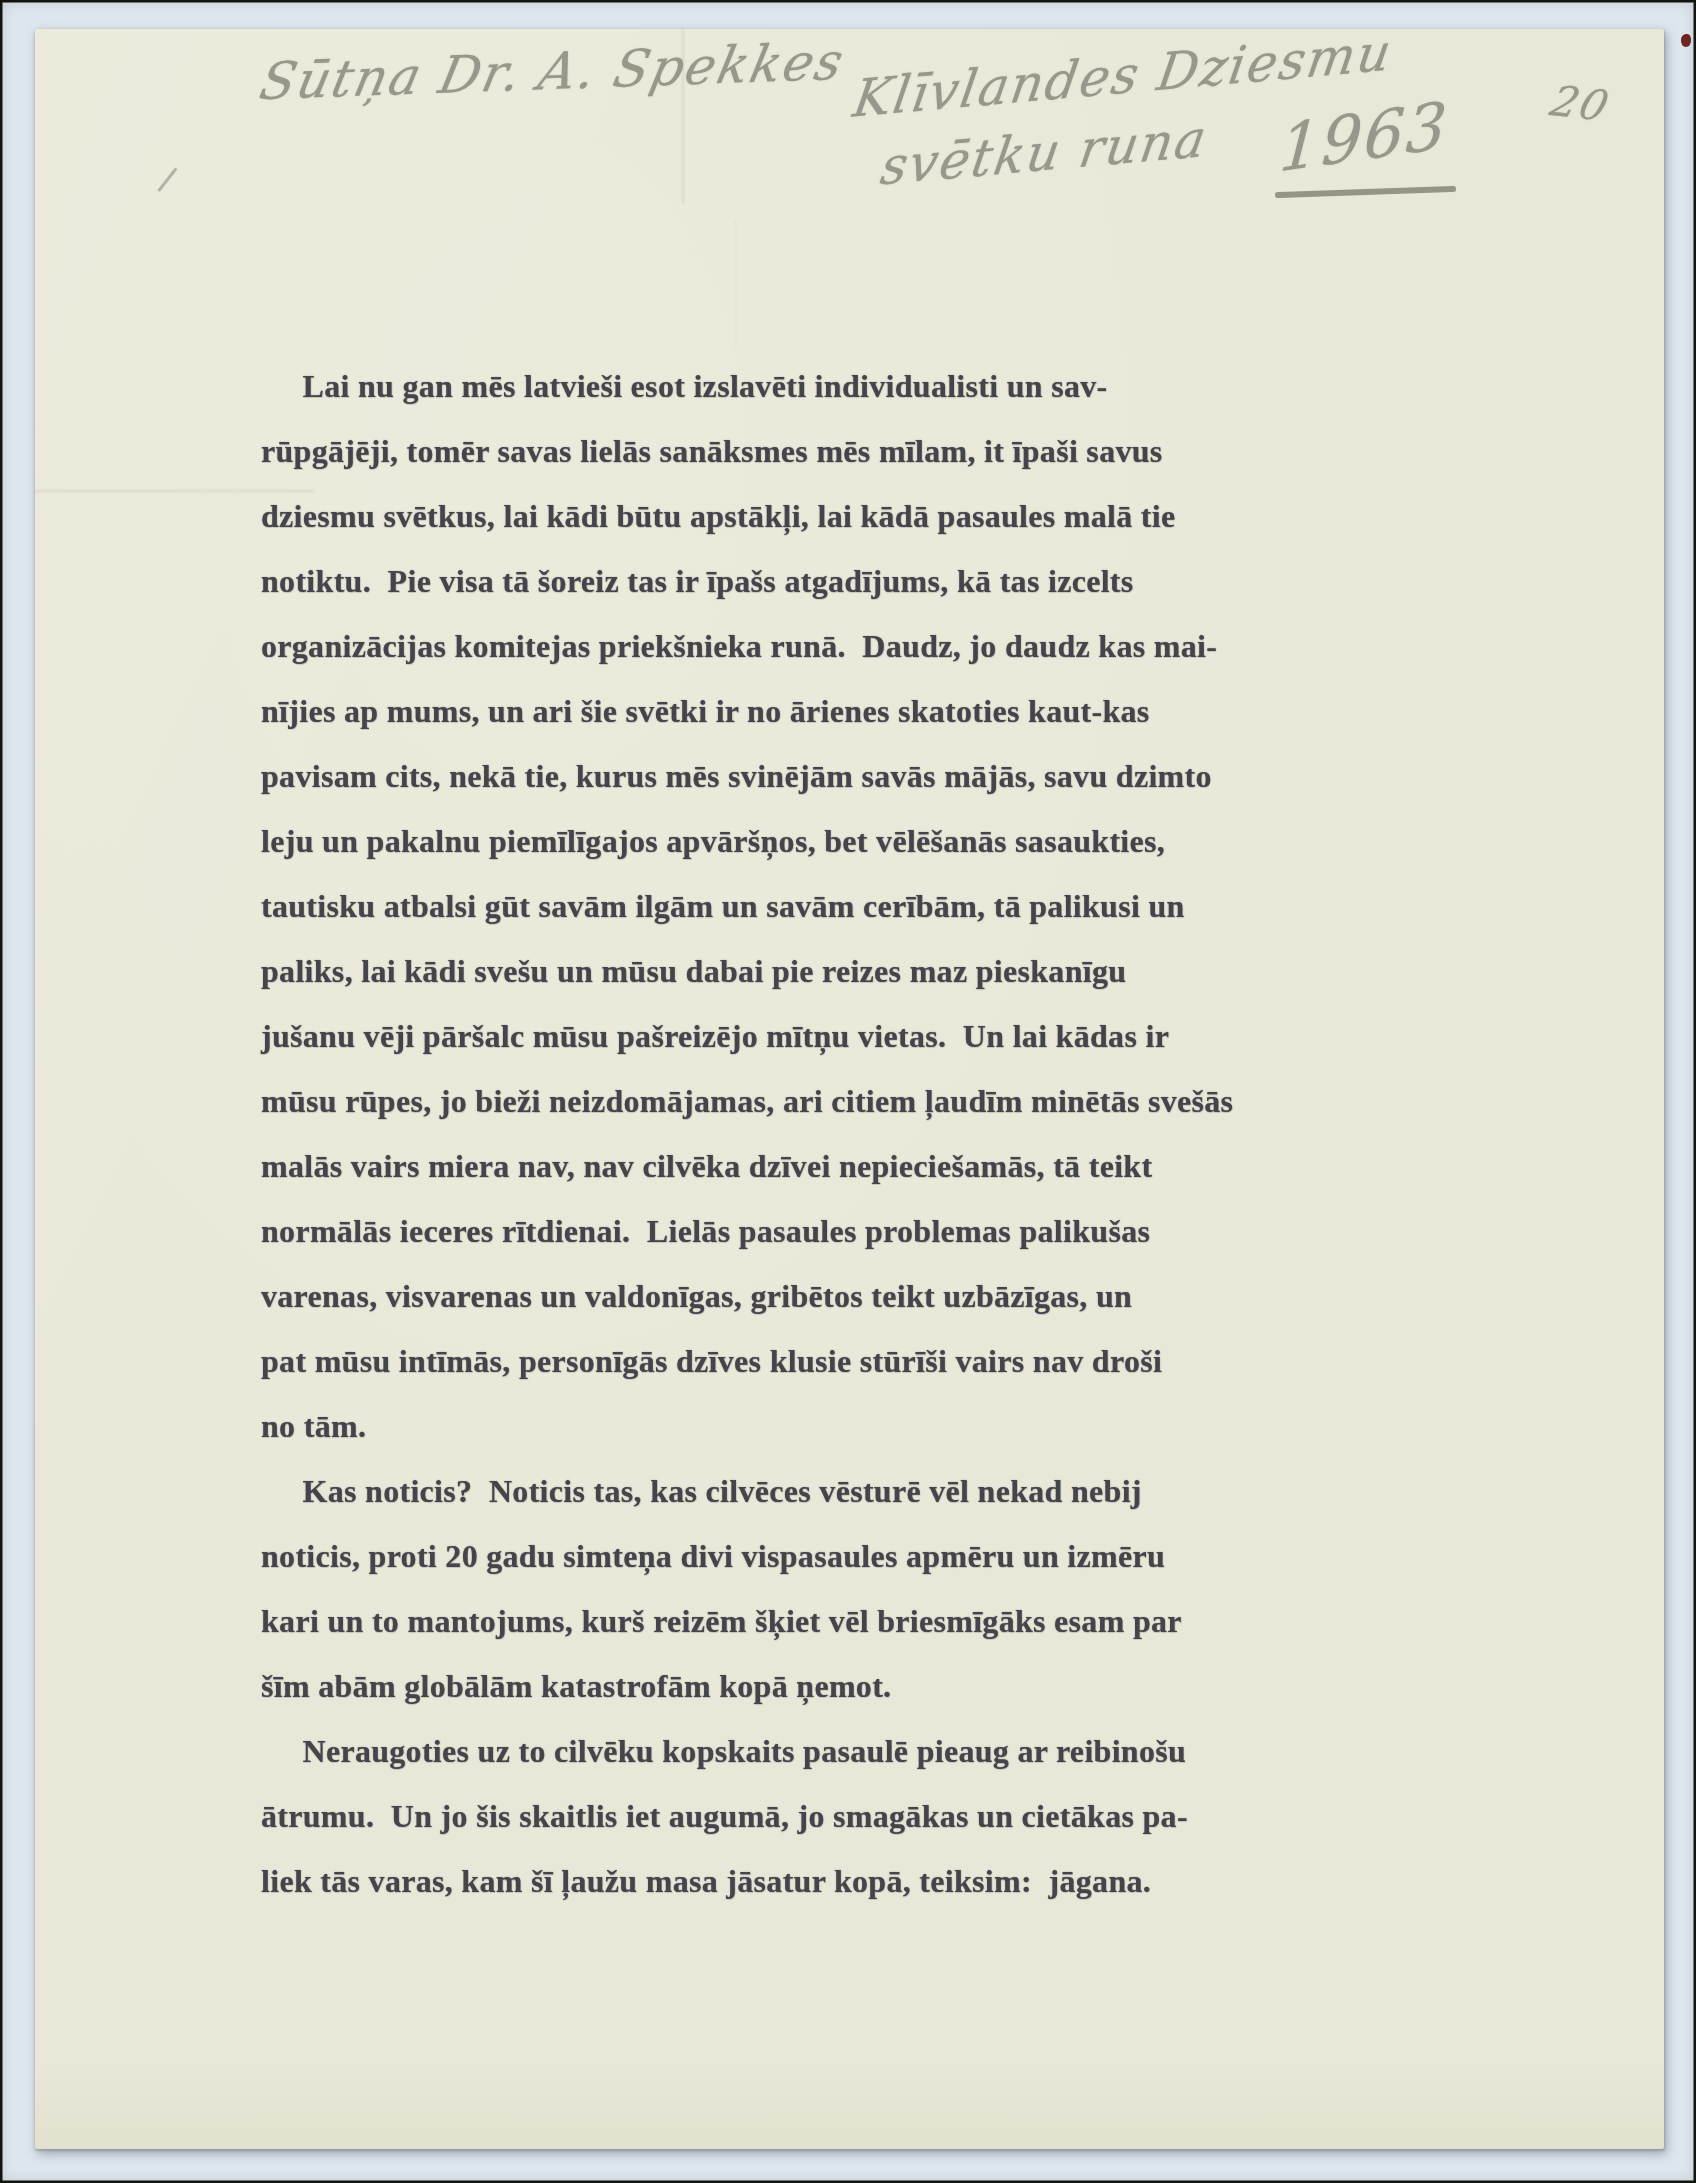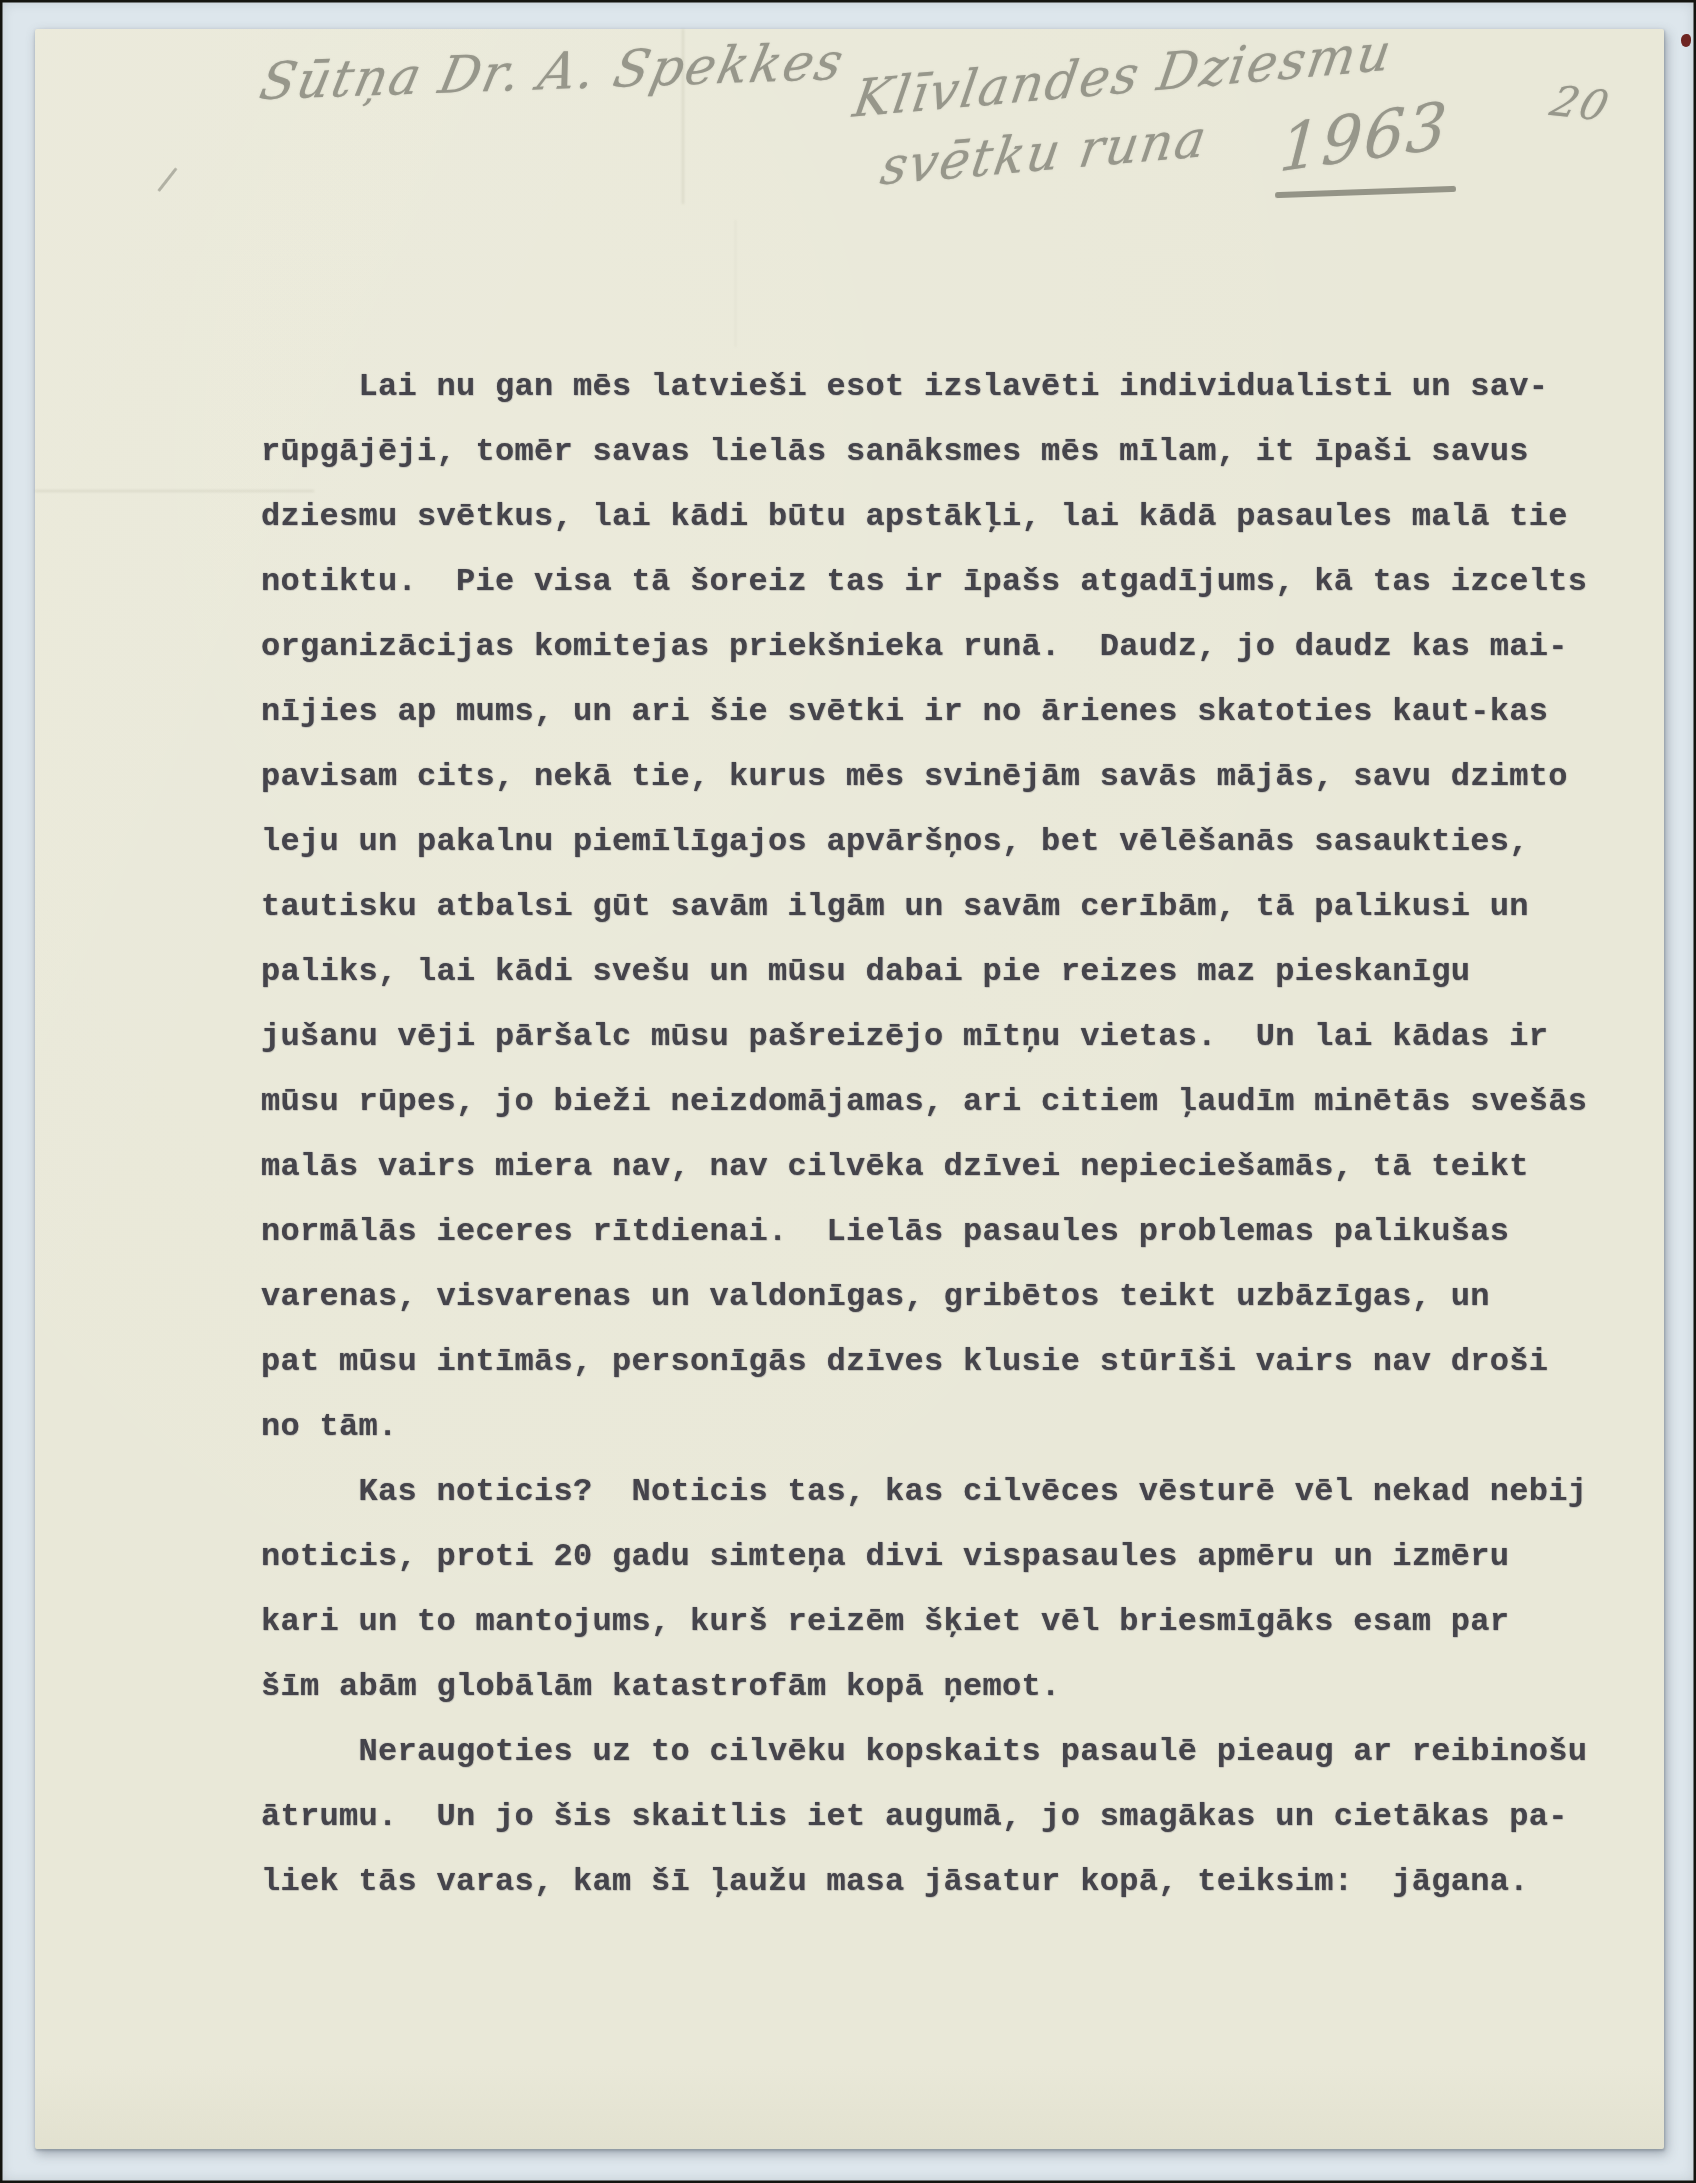--- a/index.html
+++ b/index.html
@@ -22,21 +22,21 @@
       radial-gradient(ellipse at 30% 20%, rgba(255,255,245,.10), rgba(0,0,0,0) 60%);
     box-shadow:2.5px 4.4px 10.2px rgba(90,100,112,.45), 0.6px 1.3px 2.5px rgba(90,100,112,.35);
     border-radius:1.9px;
   }
   .crease{position:absolute;background:rgba(110,110,88,.13);filter:blur(1.3px);}
   .crease.v1{left:647px;top:0;width:1.9px;height:175px;}
   .crease.h1{left:0;top:461px;width:279px;height:1.9px;}
   .crease.v2{left:700px;top:191px;width:1.3px;height:127px;background:rgba(110,110,88,.08);}
   .typed{
     position:absolute;left:226px;top:325px;width:1378px;
-    font-family:Liberation Mono, monospace;
+    font-family:Liberation Serif, serif;
     font-weight:bold;font-size:32px;line-height:65px;letter-spacing:0.3px;
     color:#45444b;white-space:pre;
     text-shadow:0 0 1.3px rgba(60,58,70,.55), 0.6px 0.6px 0 rgba(60,58,70,.12);
   }
   .pencil{
     position:absolute;
     font-family:"DejaVu Serif","Liberation Serif",serif;
     font-style:italic;color:#97978b;letter-spacing:1.9px;
     text-shadow:0 0 1.3px rgba(150,150,140,.5);
     white-space:nowrap;

